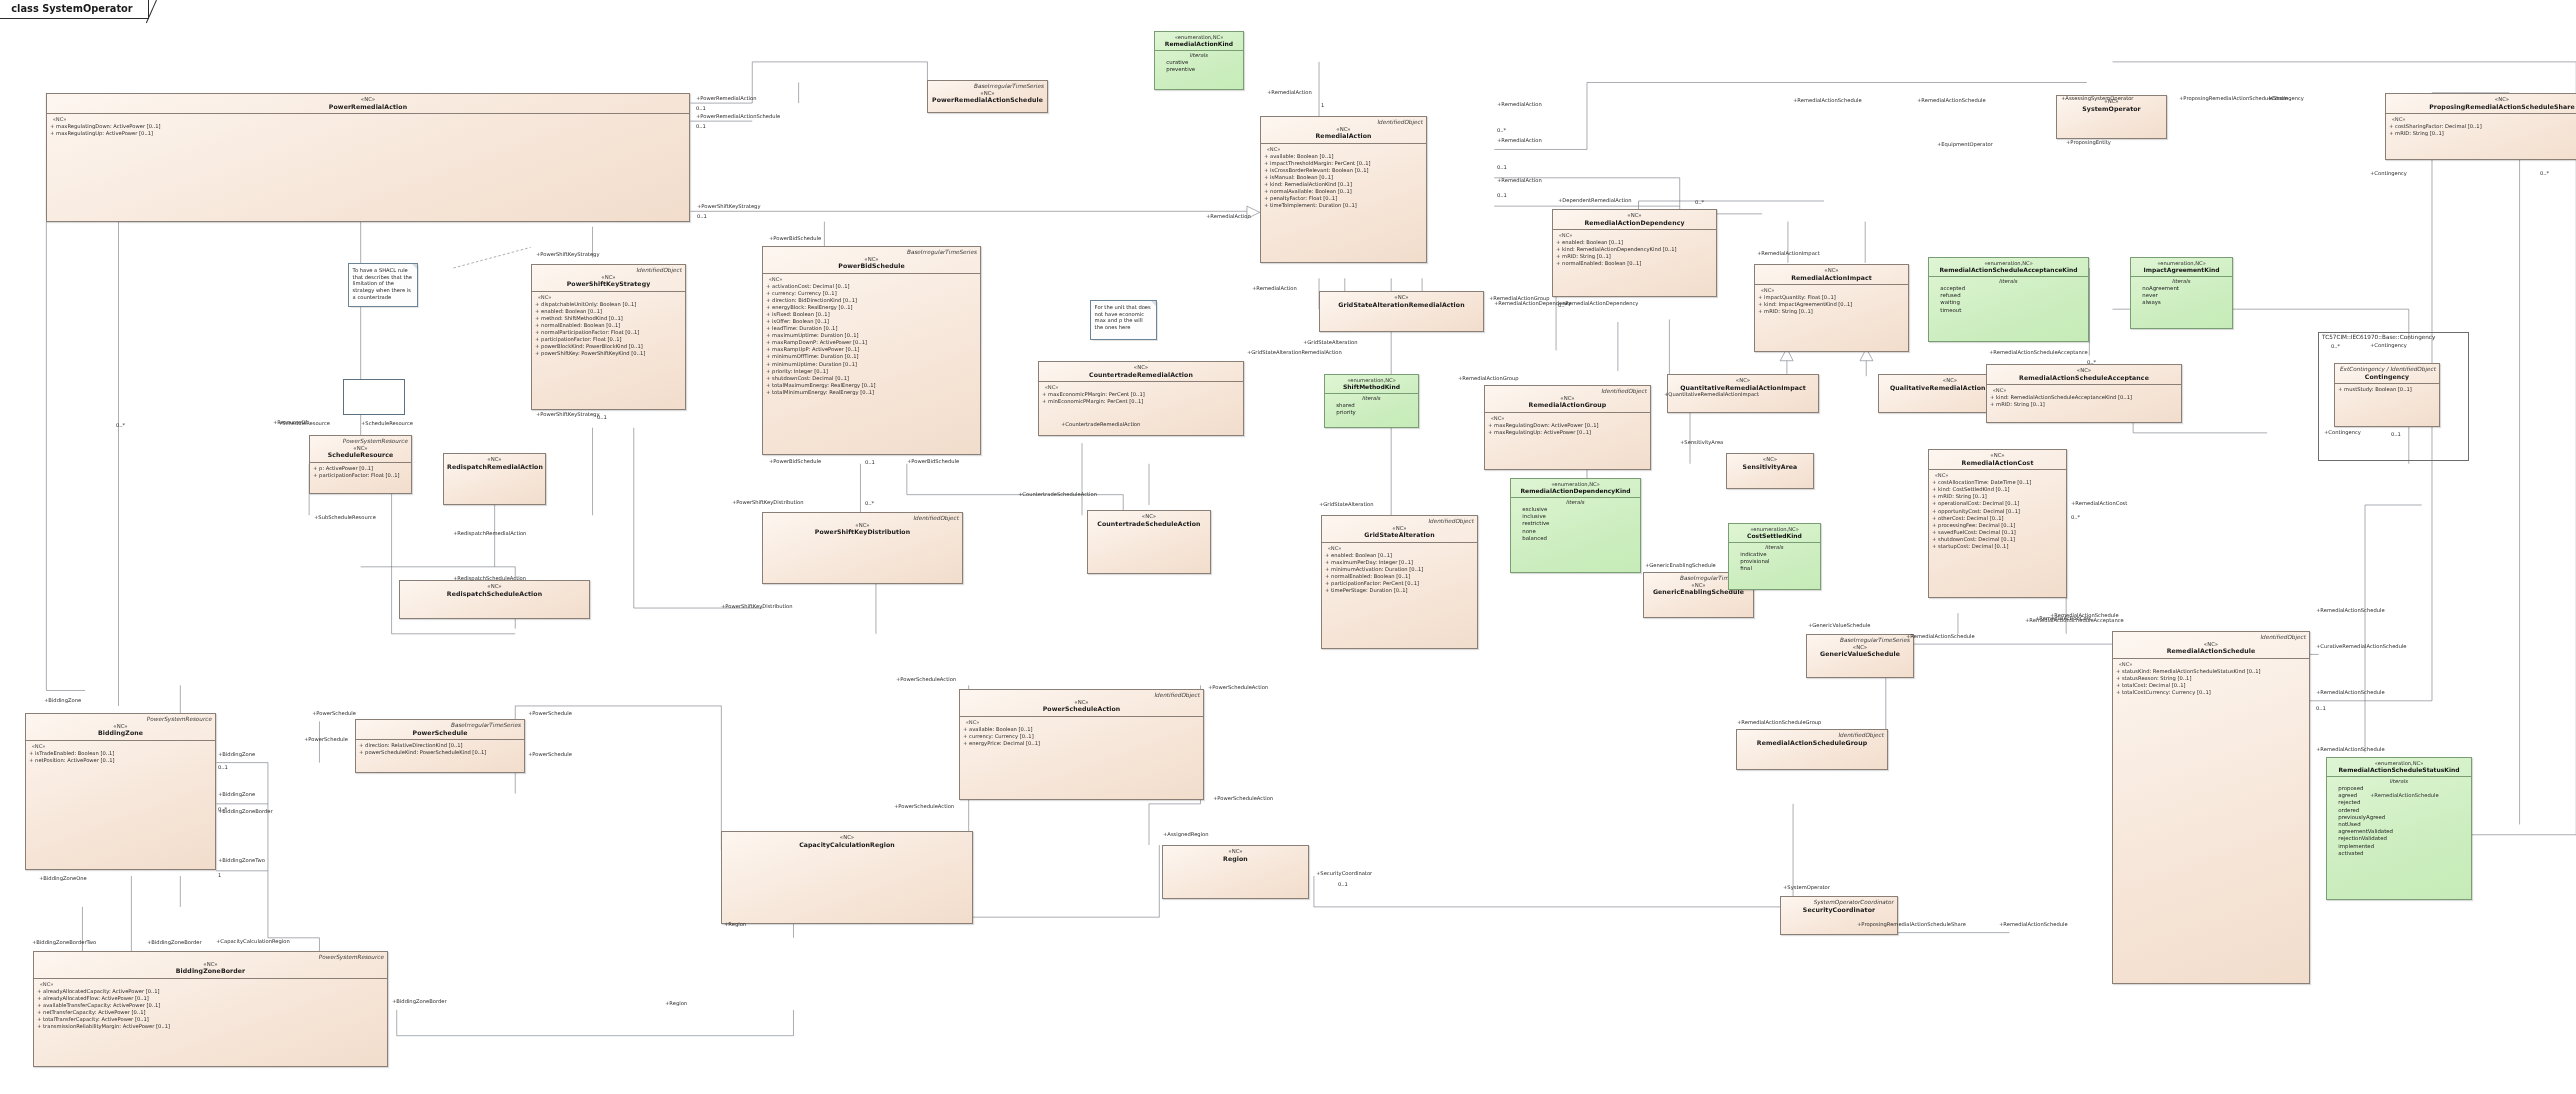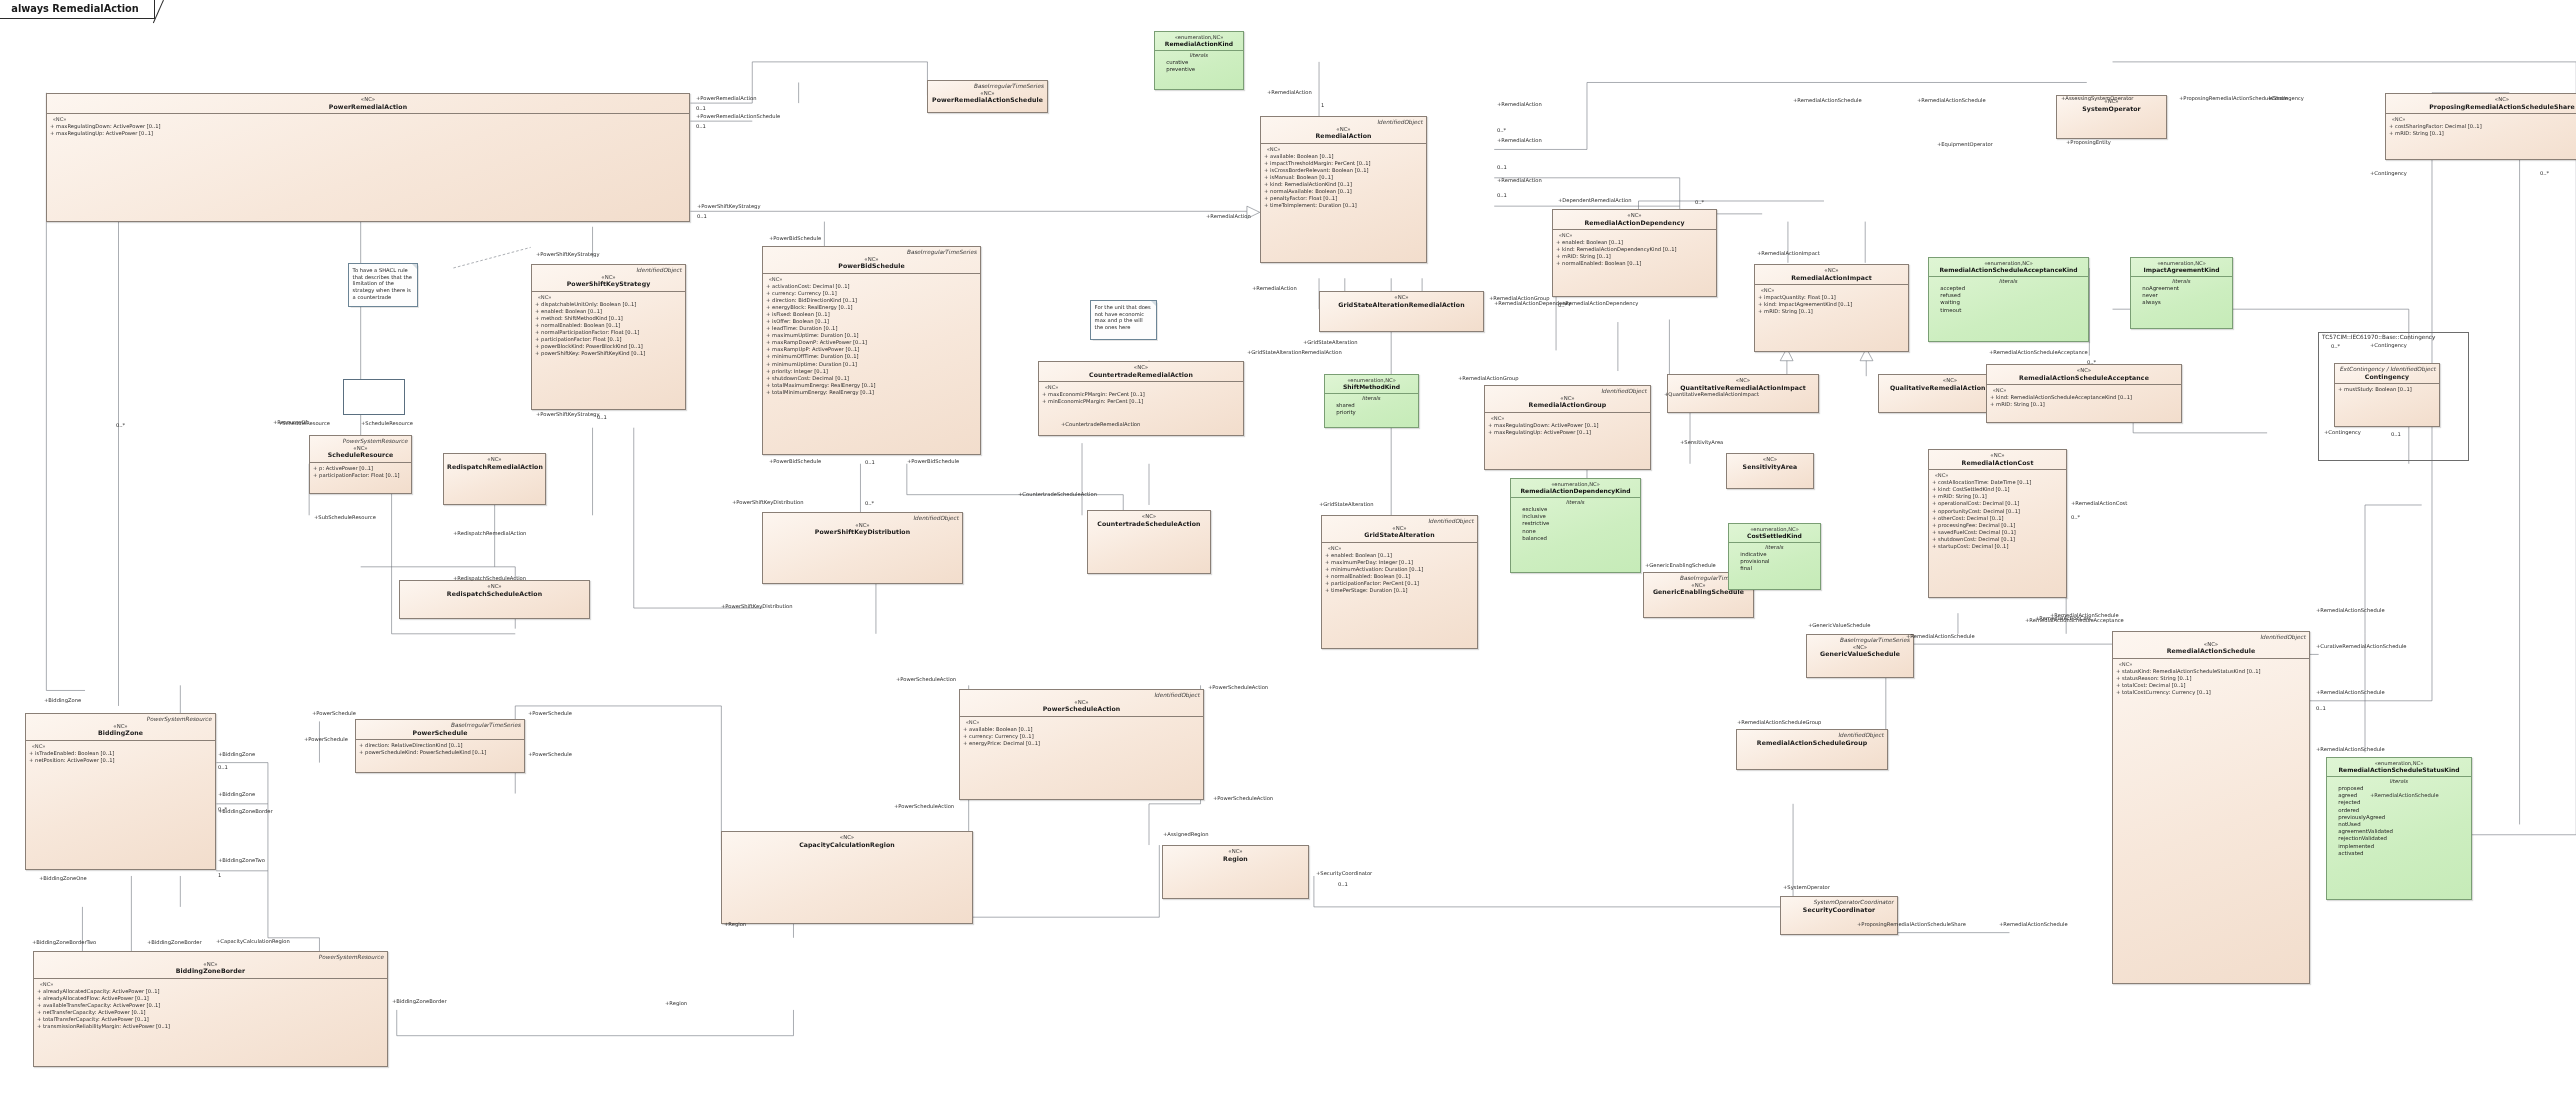--- a/index.html
+++ b/index.html
@@ -58,21 +58,21 @@
   #lines line,#lines path,#lines polyline{stroke:#6a6f78;stroke-width:1.1;fill:none;}
   #lines .dash{stroke-dasharray:5 4;}
   .tri{fill:#ffffff;stroke:#6a6f78;stroke-width:1.1;}
 </style>
 </head>
 <body>
 
 <div id="canvas">
 
   <div class="frame-tab">
-    <span>always RemedialAction</span>
+    <span>class SystemOperator</span>
     <span class="slant"></span>
   </div>
 
   <svg id="lines" viewBox="0 0 5147 2125" width="2652" height="1095">
 
     <polyline points="90,180 90,1340"></polyline>
     <polyline points="90,1340 165,1340"></polyline>
     <polyline points="230,430 230,1370"></polyline>
     <polyline points="90,400 230,400"></polyline>
     <polyline points="230,430 700,430"></polyline>

